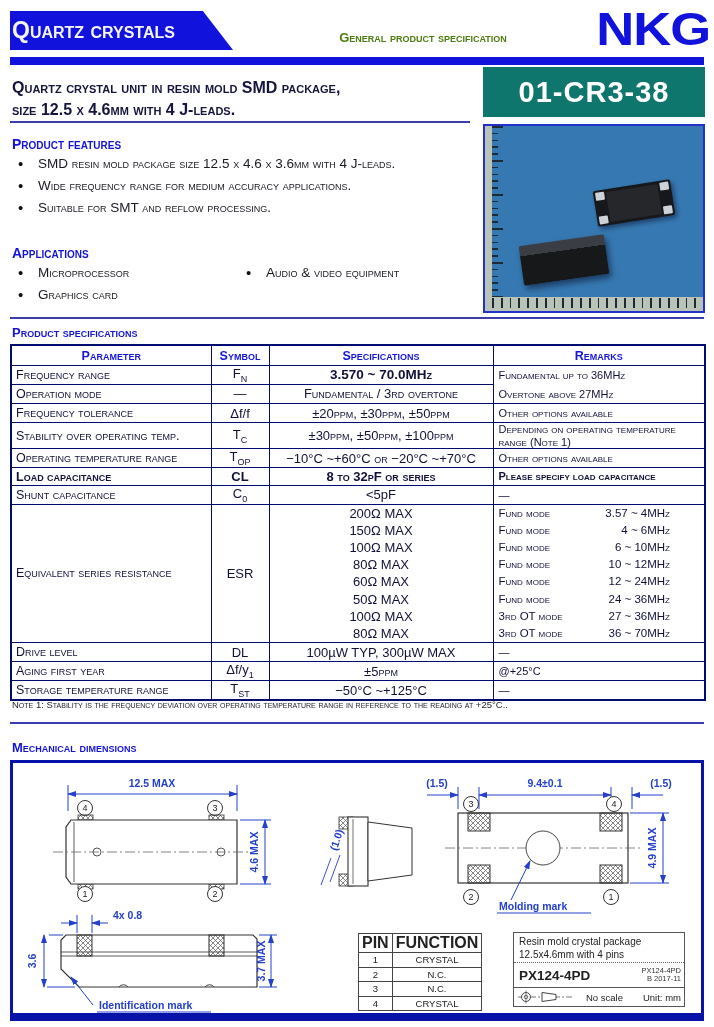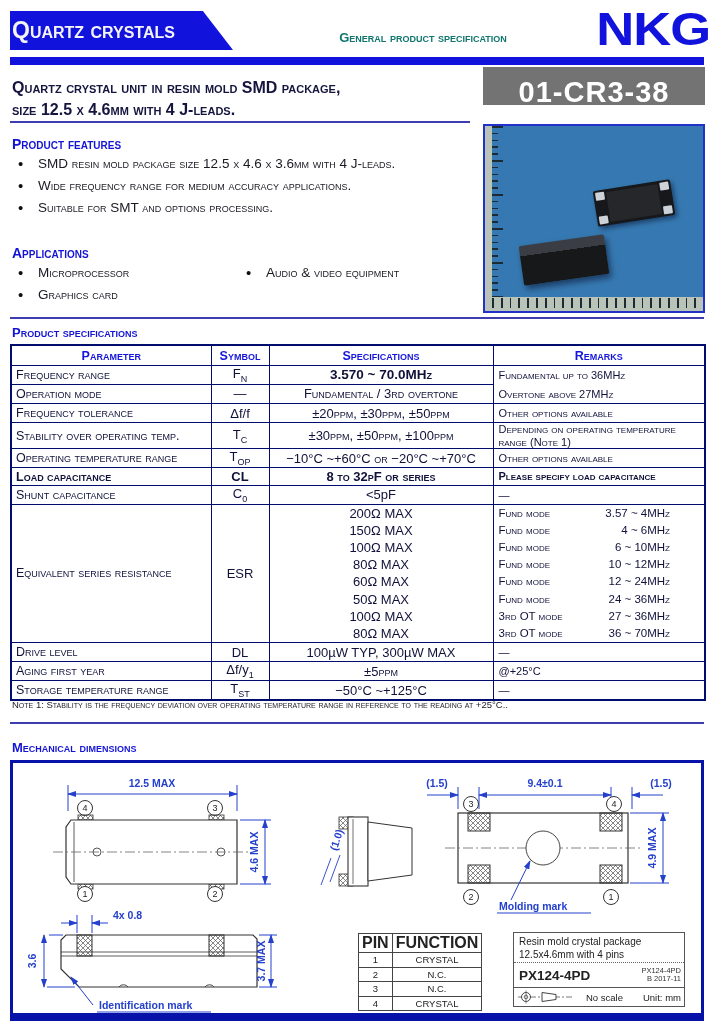--- a/index.html
+++ b/index.html
@@ -4,28 +4,28 @@
 <style>
   html,body{margin:0;padding:0;background:#fff;}
   #page{position:relative;width:714px;height:1027px;background:#fff;overflow:hidden;
         font-family:"Liberation Sans",sans-serif;color:#15154a;}
   .abs{position:absolute;}
   .sc{font-variant:small-caps;}
   
   .banner{left:10px;top:11px;width:223px;height:39px;background:#1212dd;
           clip-path:polygon(0 0,86.5% 0,100% 100%,0 100%);
           color:#f4f4f8;font-size:23px;font-weight:bold;line-height:39px;padding-left:2px;box-sizing:border-box;}
-  .subtitle{left:317px;top:30px;width:212px;text-align:center;color:#0f766e;font-size:13px;font-weight:bold;}
+  .subtitle{left:317px;top:30px;width:212px;text-align:center;color:#4d7c0f;font-size:13px;font-weight:bold;}
   .nkg{left:588px;top:6px;width:122px;text-align:right;color:#1212dd;font-size:47px;line-height:46px;
        font-weight:900;transform:scaleX(1.12);transform-origin:right;letter-spacing:-1px;}
   .strip{left:10px;top:57px;width:694px;height:8px;background:#1212dd;}
   
   .title-line{left:12px;font-size:16px;font-weight:bold;color:#14143e;}
   .title-rule{left:10px;top:121px;width:460px;height:2px;background:#3d3daf;}
-  .part-box{left:483px;top:67px;width:222px;height:38px;background:#737373;color:#fff;
+  .part-box{left:483px;top:67px;width:222px;height:50px;background:#0f766e;color:#fff;
             font-size:29px;font-weight:bold;text-align:center;line-height:50px;letter-spacing:1px;}
   
   .photo{left:483px;top:124px;width:222px;height:189px;background:#3679b2;border:2px solid #2231c8;box-sizing:border-box;overflow:hidden;}
   .ruler-left{position:absolute;left:0;top:0;width:7px;height:100%;background:#b9c3b7;}
   .ruler-left-ticks{position:absolute;left:7px;top:0;width:6px;height:100%;
      background:repeating-linear-gradient(180deg,#1c2b33 0 1.4px,transparent 1.4px 6.8px);}
   .ruler-left-ticks2{position:absolute;left:7px;top:0;width:11px;height:100%;
      background:repeating-linear-gradient(180deg,#1c2b33 0 1.6px,transparent 1.6px 34px);}
   .ruler-bottom{position:absolute;left:7px;right:0;bottom:0;height:14px;background:#b9c3b7;}
   .ruler-bottom-ticks{position:absolute;left:0;right:0;top:1px;height:10px;
@@ -115,21 +115,21 @@
     <div class="pkg2"></div>
     <div class="ruler-bottom">
       <div class="ruler-bottom-ticks"></div>
     </div>
   </div>
 
   <div class="abs h-blue sc" style="left:12px;top:136px;">Product features</div>
   <ul class="abs bullets sc" style="left:12px;top:153px;width:462px;">
     <li>SMD resin mold package size 12.5 x 4.6 x 3.6mm with 4 J-leads.</li>
     <li>Wide frequency range for medium accuracy applications.</li>
-    <li>Suitable for SMT and options processing.</li>
+    <li>Suitable for SMT and reflow processing.</li>
   </ul>
 
   <div class="abs h-blue sc" style="left:12px;top:245px;">Applications</div>
   <ul class="abs bullets sc" style="left:12px;top:262px;width:220px;">
     <li>Microprocessor</li>
     <li>Graphics card</li>
   </ul>
   <ul class="abs bullets sc" style="left:240px;top:262px;width:230px;">
     <li>Audio &amp; video equipment</li>
   </ul>

